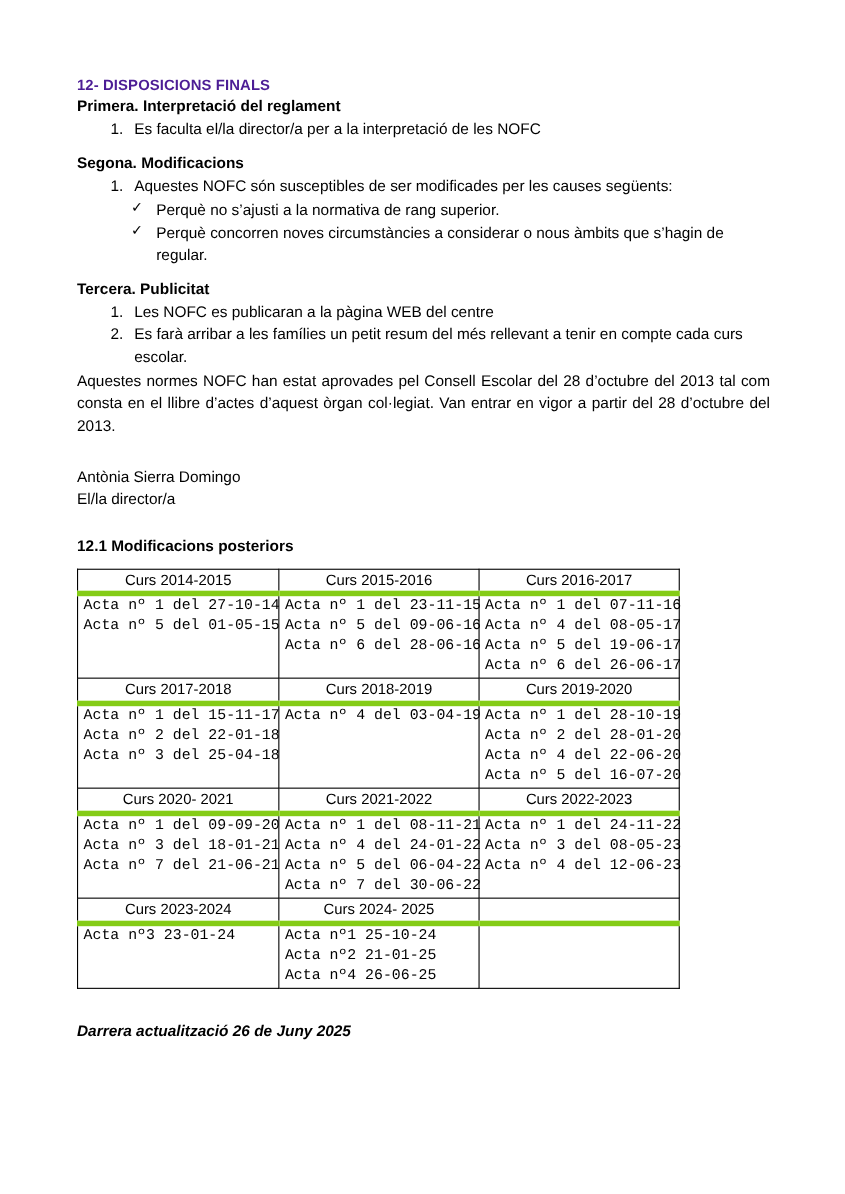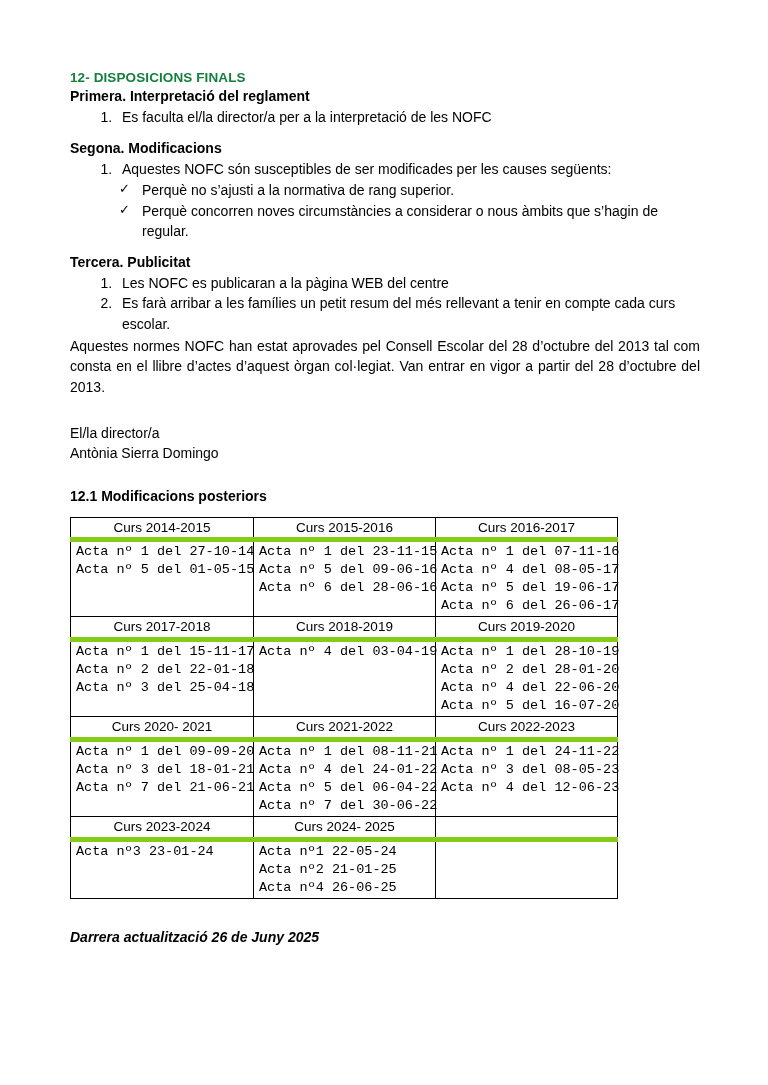--- a/index.html
+++ b/index.html
@@ -17,21 +17,21 @@
   .page {
     width: 768px;
     height: 1085px;
     box-sizing: border-box;
     padding: 70px 68px 40px 70px;
     position: relative;
   }
   h1.section-title {
     font-size: 13.5px;
     font-weight: bold;
-    color: #15803d;
+    color: #4c1d95;
     margin: 0 0 2px 0;
     letter-spacing: 0.1px;
   }
   .heading {
     font-size: 14px;
     font-weight: bold;
     margin: 0;
     line-height: 1.35;
   }
   .heading.spaced {
@@ -144,22 +144,22 @@
 
   <p class="heading spaced">Tercera. Publicitat</p>
   <ol class="numlist">
     <li>Les NOFC es publicaran a la pàgina WEB del centre</li>
     <li> Es farà arribar a les famílies un petit resum del més rellevant a tenir en compte cada curs escolar.</li>
   </ol>
 
   <p class="block-para">Aquestes normes NOFC han estat aprovades pel Consell Escolar del 28 d’octubre del 2013 tal com consta en el llibre d’actes d’aquest òrgan col·legiat. Van entrar en vigor a partir del 28 d’octubre del 2013.</p>
 
   <div class="signature">
+    <div>Antònia Sierra Domingo</div>
     <div>El/la director/a</div>
-    <div>Antònia Sierra Domingo</div>
   </div>
 
   <p class="subsection-title">12.1 Modificacions posteriors</p>
 
   <table class="mods">
     <colgroup>
         <col class="c1">
         <col class="c2">
         <col class="c3">
       </colgroup>
@@ -248,21 +248,21 @@
         <td class="hdr">Curs 2024- 2025</td>
         <td class="hdr"></td>
       </tr>
       <tr>
         <td>
           <span class="cell-line">Acta nº3 23-01-24</span>
           <span class="cell-line">&nbsp;</span>
           <span class="cell-line">&nbsp;</span>
         </td>
         <td>
-          <span class="cell-line">Acta nº1 22-05-24</span>
+          <span class="cell-line">Acta nº1 25-10-24</span>
           <span class="cell-line">Acta nº2 21-01-25</span>
           <span class="cell-line">Acta nº4 26-06-25</span>
         </td>
         <td>&nbsp;</td>
       </tr>
     </tbody>
   </table>
 
   <p class="footer-note">Darrera actualització 26 de Juny 2025</p>
 

